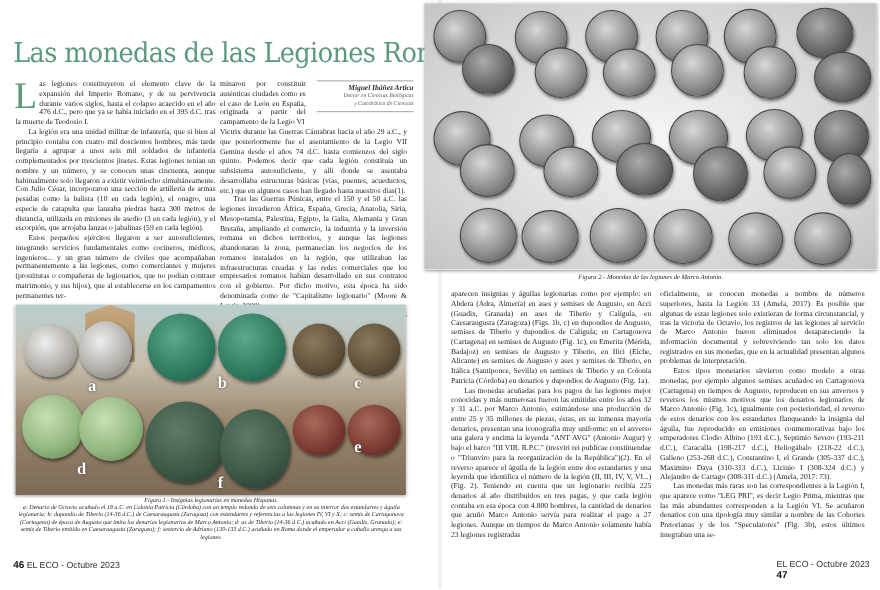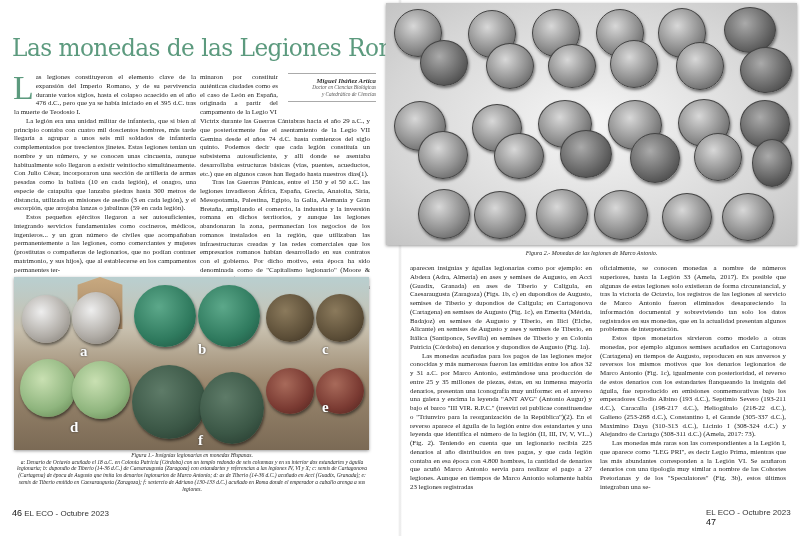--- a/index.html
+++ b/index.html
@@ -22,21 +22,21 @@
 .coin.silver{background:radial-gradient(circle at 40% 35%,#eee,#b0aca6 60%,#7c7770);}
 .coin.green{background:radial-gradient(circle at 40% 35%,#5ca88a,#2f7a5e 60%,#1d4e3c);}
 .coin.lgreen{background:radial-gradient(circle at 40% 35%,#c9e0b2,#8fb57e 60%,#5a7d4a);}
 .coin.bronze{background:radial-gradient(circle at 40% 35%,#8b7a5c,#5e5039 60%,#3a3022);}
 .coin.red{background:radial-gradient(circle at 40% 35%,#a86a5a,#7a3a32 60%,#4a201c);}
 .coin.dgreen{background:radial-gradient(circle at 40% 35%,#5e7b68,#3b5746 60%,#22352a);}
 .fig-letter{position:absolute;font-family:"Liberation Serif",serif;font-size:15px;color:#fff;font-weight:bold;text-shadow:0 0 2px #333;}
 .caption1{position:absolute;left:16px;top:452px;width:352px;font-family:"Liberation Serif",serif;font-style:italic;font-size:5.5px;line-height:6.7px;text-align:center;color:#222;}
 .caption1 .ct{display:block;}
 .folio{position:absolute;top:508px;font-family:"Liberation Sans",sans-serif;font-size:8px;color:#333;}
-.folio b{font-weight:normal;font-size:9px;color:#111;}
+.folio b{font-weight:bold;font-size:9px;color:#111;}
 .fig2{position:absolute;left:386px;top:3px;width:411px;height:242px;background:radial-gradient(ellipse at 50% 50%,#f6f6f6,#d6d6d6 70%,#c4c4c4);box-shadow:0 1px 3px #999;overflow:hidden;}
 .fig2 .coin{background:radial-gradient(circle at 40% 35%,#d8d8d8,#8f8f8f 55%,#4d4d4d);border:1px solid #444;}
 .fig2 .coin.dark{background:radial-gradient(circle at 40% 35%,#aaa,#6a6a6a 55%,#353535);}
 .caption2{position:absolute;left:386px;top:250px;width:411px;text-align:center;font-family:"Liberation Serif",serif;font-style:italic;font-size:6px;color:#222;}
 </style>
 </head>
 <body>
 
 <div class="page page-left">
   <h1 class="title">Las monedas de las Legiones Romanas</h1>

